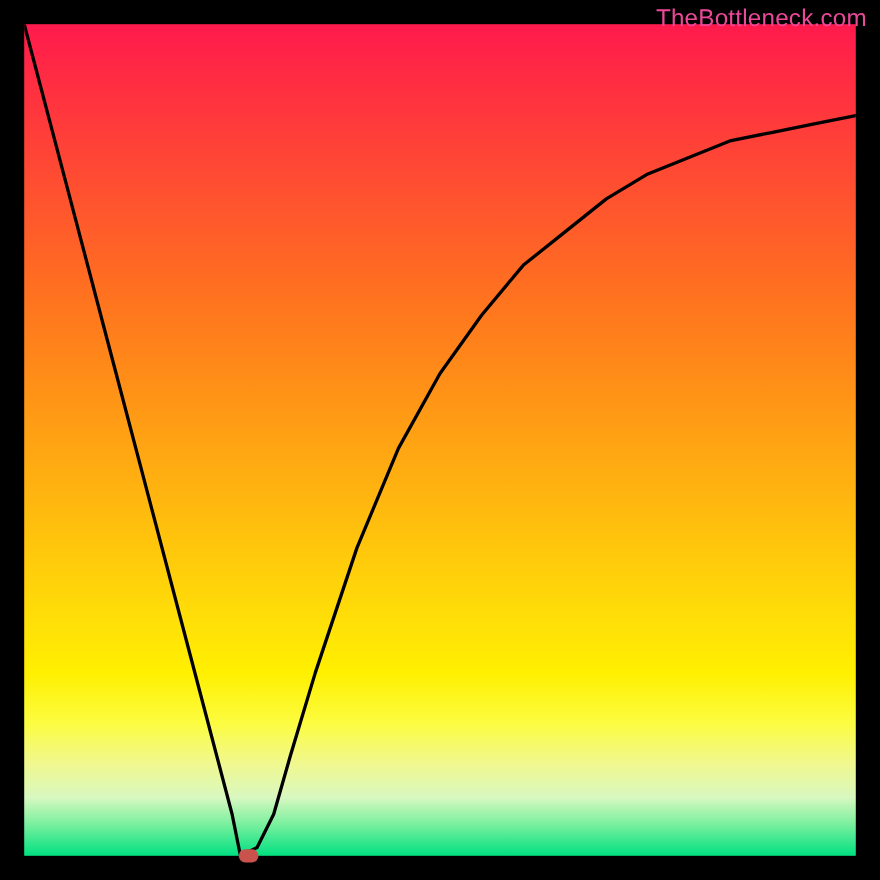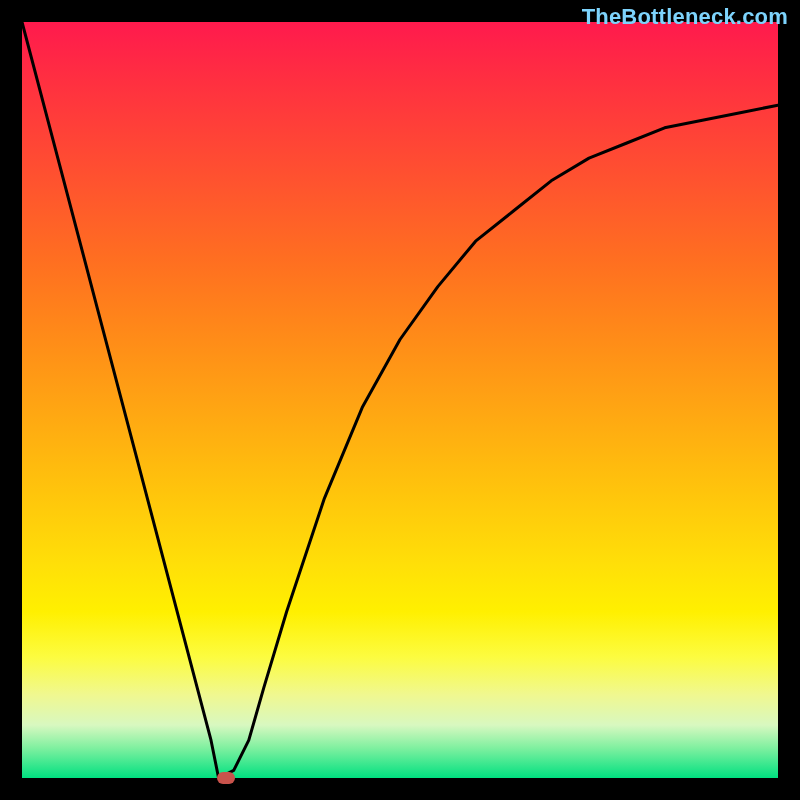--- a/index.html
+++ b/index.html
@@ -31,23 +31,23 @@
       #f0f890 89%,
       #d8f8c0 93%,
       #80f0a0 96%,
       #00e080 100%
     );
   }
   .brand {
     position: absolute;
     top: 4px;
     right: 12px;
-    color: #7dd3fc;
+    color: #ec4899;
     font-size: 22px;
-    font-weight: 700;
+    font-weight: 400;
     letter-spacing: 0.2px;
     z-index: 5;
   }
   svg.curve {
     position: absolute;
     left: 0;
     top: 0;
     width: 756px;
     height: 756px;
     z-index: 3;

